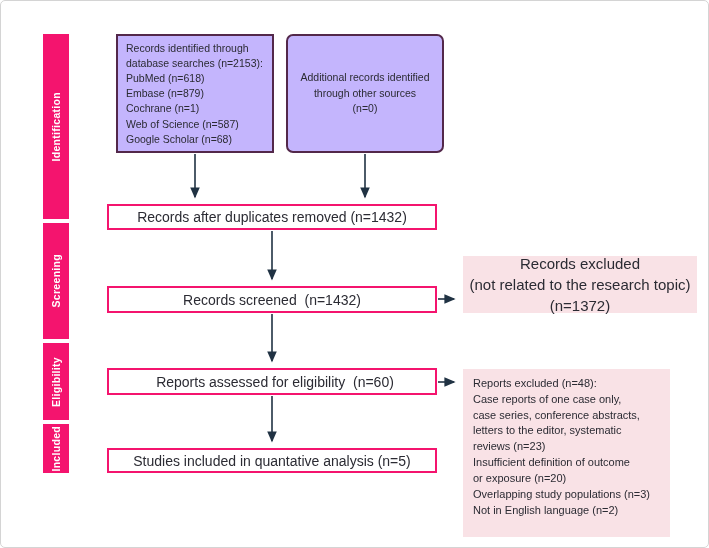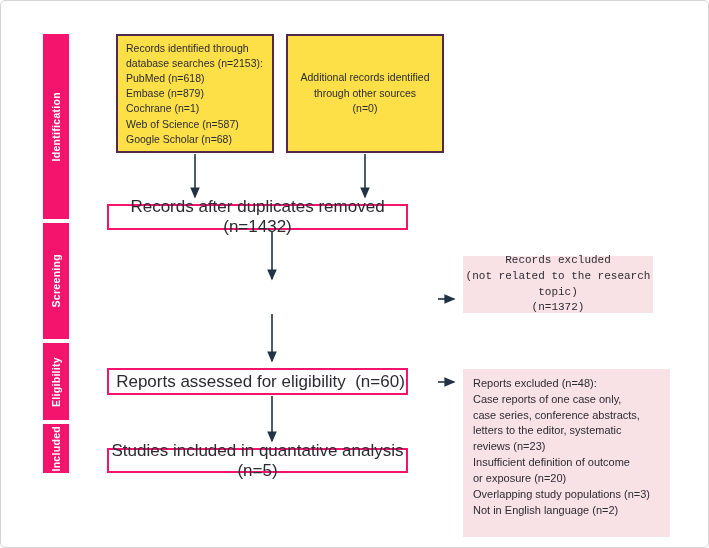--- a/index.html
+++ b/index.html
@@ -45,21 +45,21 @@
   .bar-included       { top: 423px; height: 49px;  }
 
   .flow-box {
     position: absolute;
     color: var(--text);
     font-size: 10.5px;
     white-space: pre-wrap;
   }
   .outline-dark {
     border: 2px solid var(--dark-outline);
-    background: #fde047;
+    background: #c4b5fd;
   }
   .outline-pink {
     border: 2px solid var(--accent-pink);
     background: #ffffff;
   }
   .fill-pink {
     background: var(--light-pink-fill);
     border: none;
   }
   .center-both {
@@ -70,31 +70,31 @@
   }
   .box-databases {
     left: 115px; top: 33px; width: 158px; height: 119px;
     padding: 5px 8px;
     text-align: left;
     line-height: 1.44;
   }
   .box-other-sources {
     left: 285px; top: 33px; width: 158px; height: 119px;
     line-height: 1.5;
+    border-radius: 7px;
   }
-  .box-mid { left: 106px; width: 301px; font-size: 17px; }
+  .box-mid { left: 106px; width: 330px; font-size: 14px; }
   .box-duplicates { top: 203px; height: 26px; }
   .box-screened   { top: 285px; height: 27px; }
   .box-assessed   { top: 367px; height: 27px; padding-left: 6px; }
   .box-included   { top: 447px; height: 25px; }
   .box-records-excluded {
-    left: 462px; top: 255px; width: 190px; height: 57px;
-    font-size: 11px;
+    left: 462px; top: 255px; width: 234px; height: 57px;
+    font-size: 15px;
     line-height: 1.42;
-    font-family: Liberation Mono, monospace;
   }
   .box-reports-excluded {
     left: 462px; top: 368px; width: 207px; height: 168px;
     padding: 7px 4px 7px 10px;
     font-size: 11px;
     line-height: 1.44;
     text-align: left;
   }
   .arrows-overlay {
     position: absolute;
@@ -132,20 +132,21 @@
 PubMed (n=618)
 Embase (n=879)
 Cochrane (n=1)
 Web of Science (n=587)
 Google Scholar (n=68)</div>
   <div class="flow-box outline-dark box-other-sources center-both">Additional records identified
 through other sources
 (n=0)</div>
 
   <div class="flow-box outline-pink box-mid box-duplicates center-both">Records after duplicates removed (n=1432)</div>
+  <div class="flow-box outline-pink box-mid box-screened center-both">Records screened  (n=1432)</div>
   <div class="flow-box outline-pink box-mid box-assessed center-both">Reports assessed for eligibility  (n=60)</div>
   <div class="flow-box outline-pink box-mid box-included center-both">Studies included in quantative analysis (n=5)</div>
 
   <div class="flow-box fill-pink box-records-excluded center-both">Records excluded
 (not related to the research topic)
 (n=1372)</div>
   <div class="flow-box fill-pink box-reports-excluded">Reports excluded (n=48):
 Case reports of one case only,
 case series, conference abstracts,
 letters to the editor, systematic

